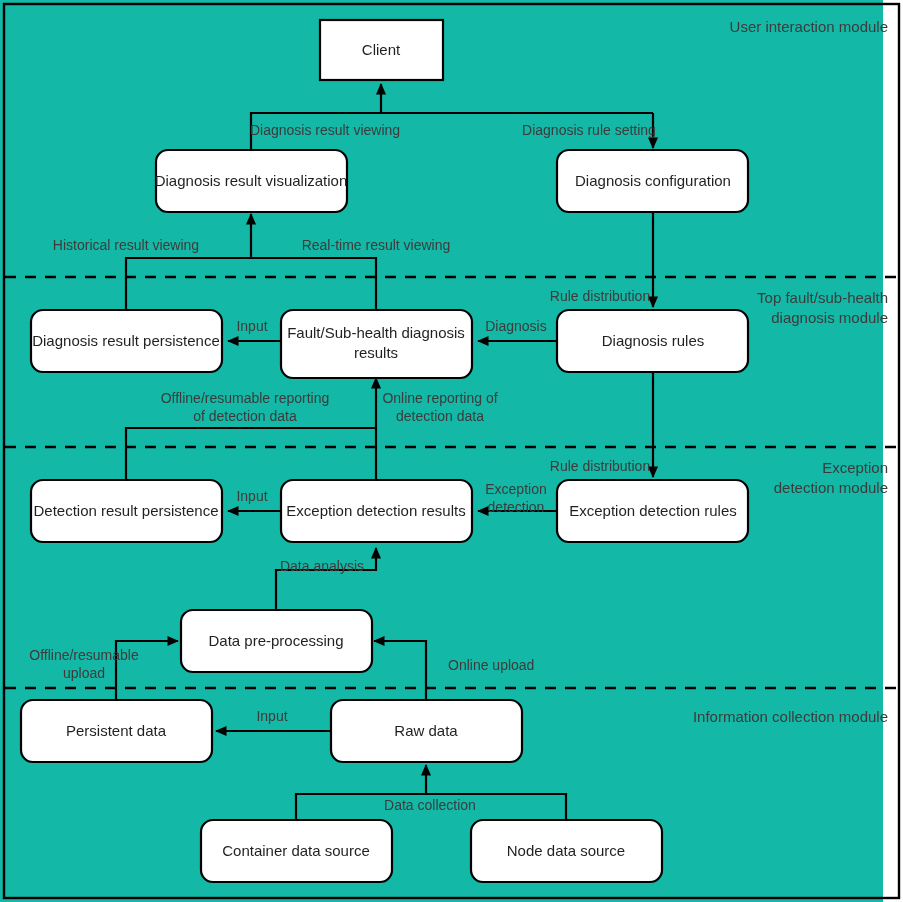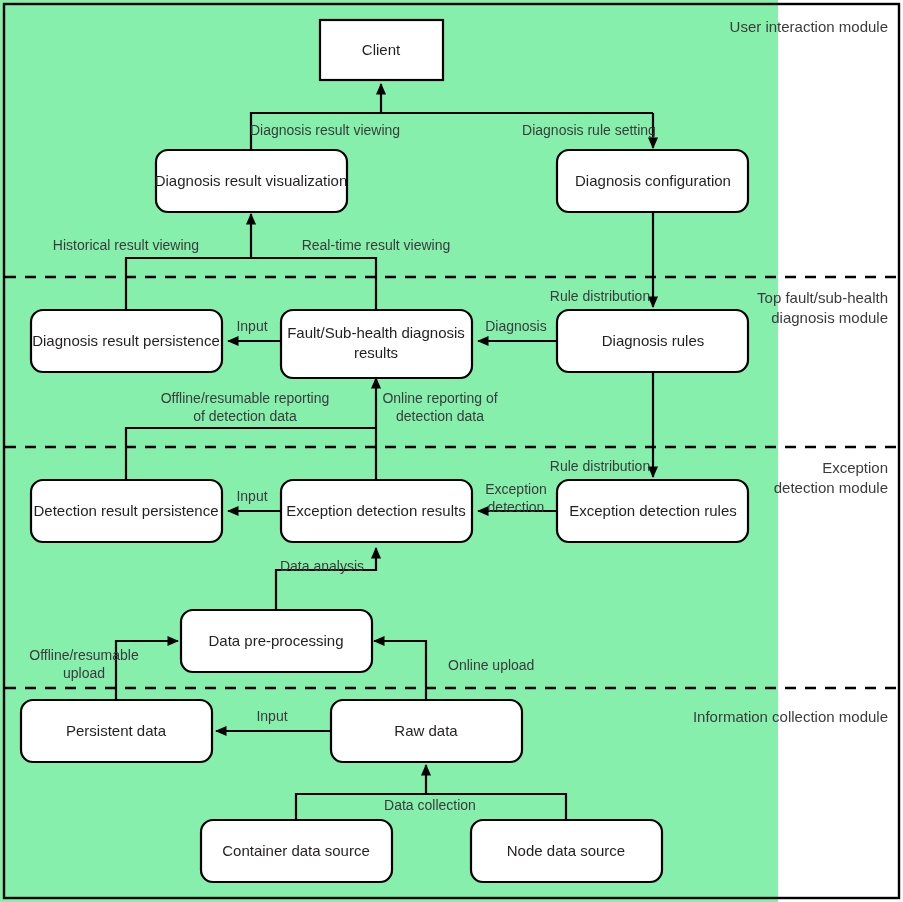--- a/index.html
+++ b/index.html
@@ -5,23 +5,23 @@
   html, body {
     margin: 0;
     padding: 0;
     background: #ffffff;
   }
   body {
     font-family: "Liberation Sans", sans-serif;
   }
   #diagram-root {
     position: relative;
-    width: 778px;
+    width: 883px;
     height: 902px;
-    background: #86efac;
+    background: #14b8a6;
   }
   svg#arch-svg {
     display: block;
     width: 903px;
     height: 902px;
   }
   .node-box {
     fill: #ffffff;
     stroke: #000000;
     stroke-width: 2.2;

